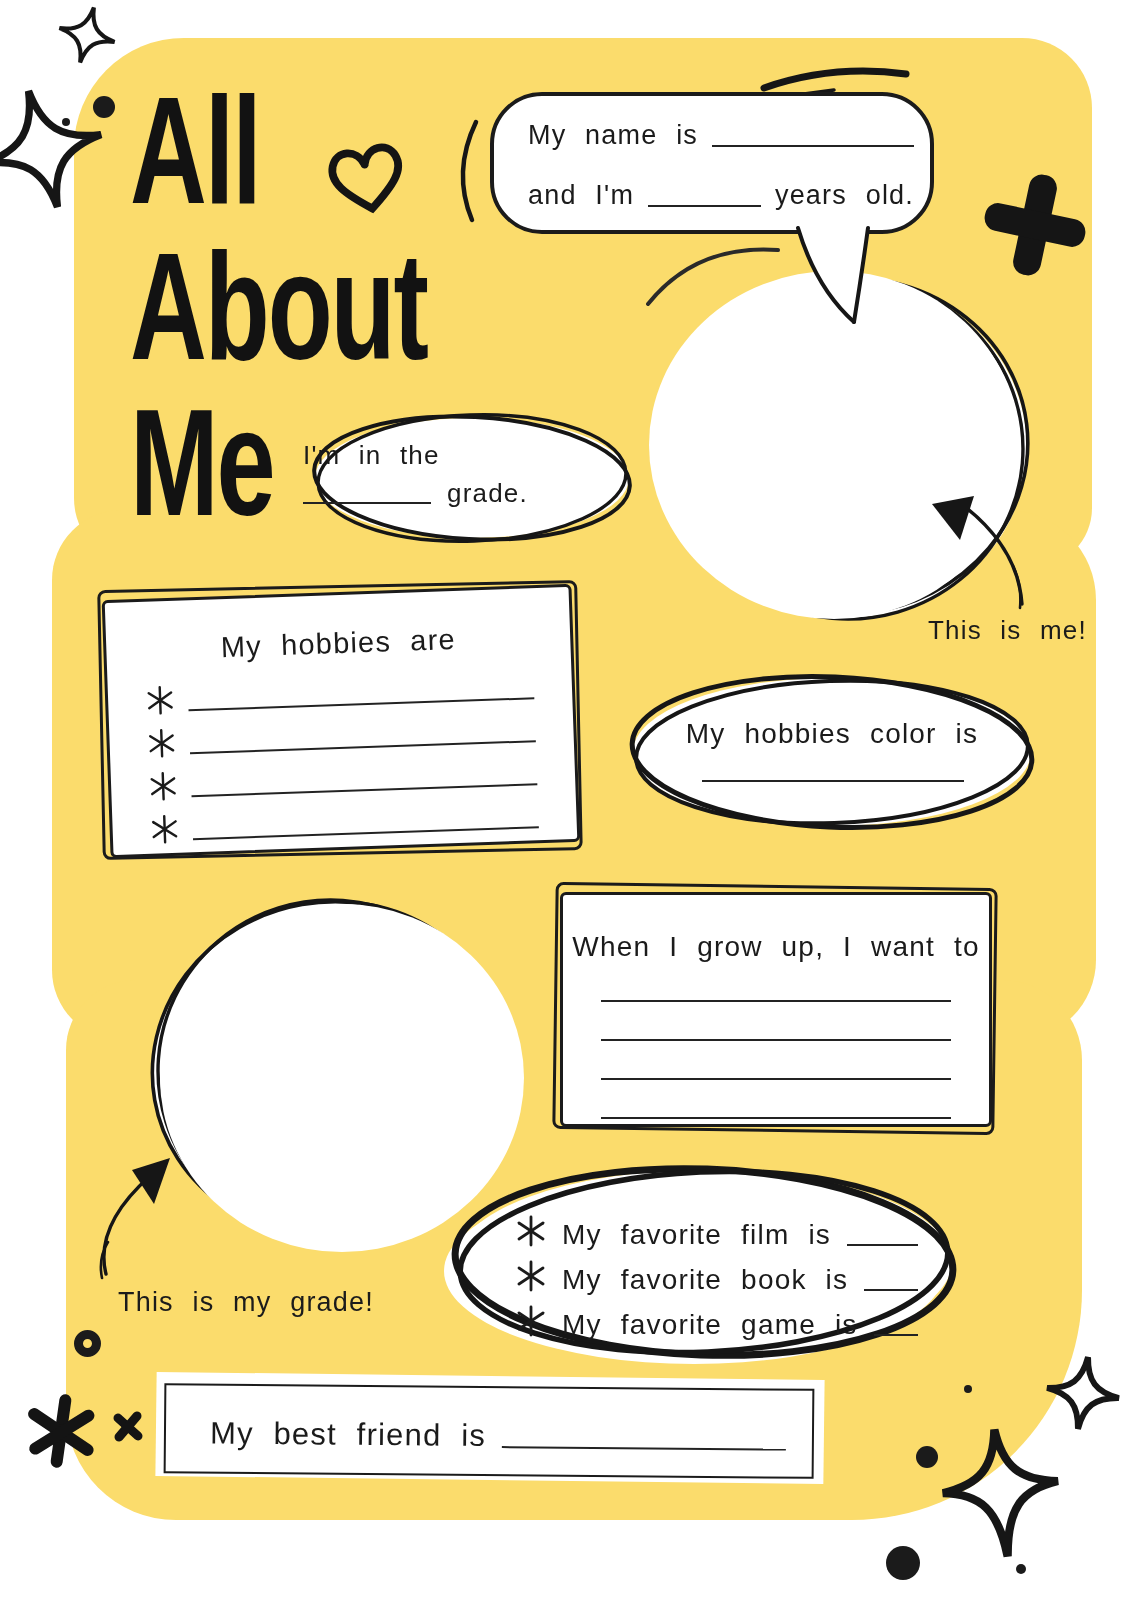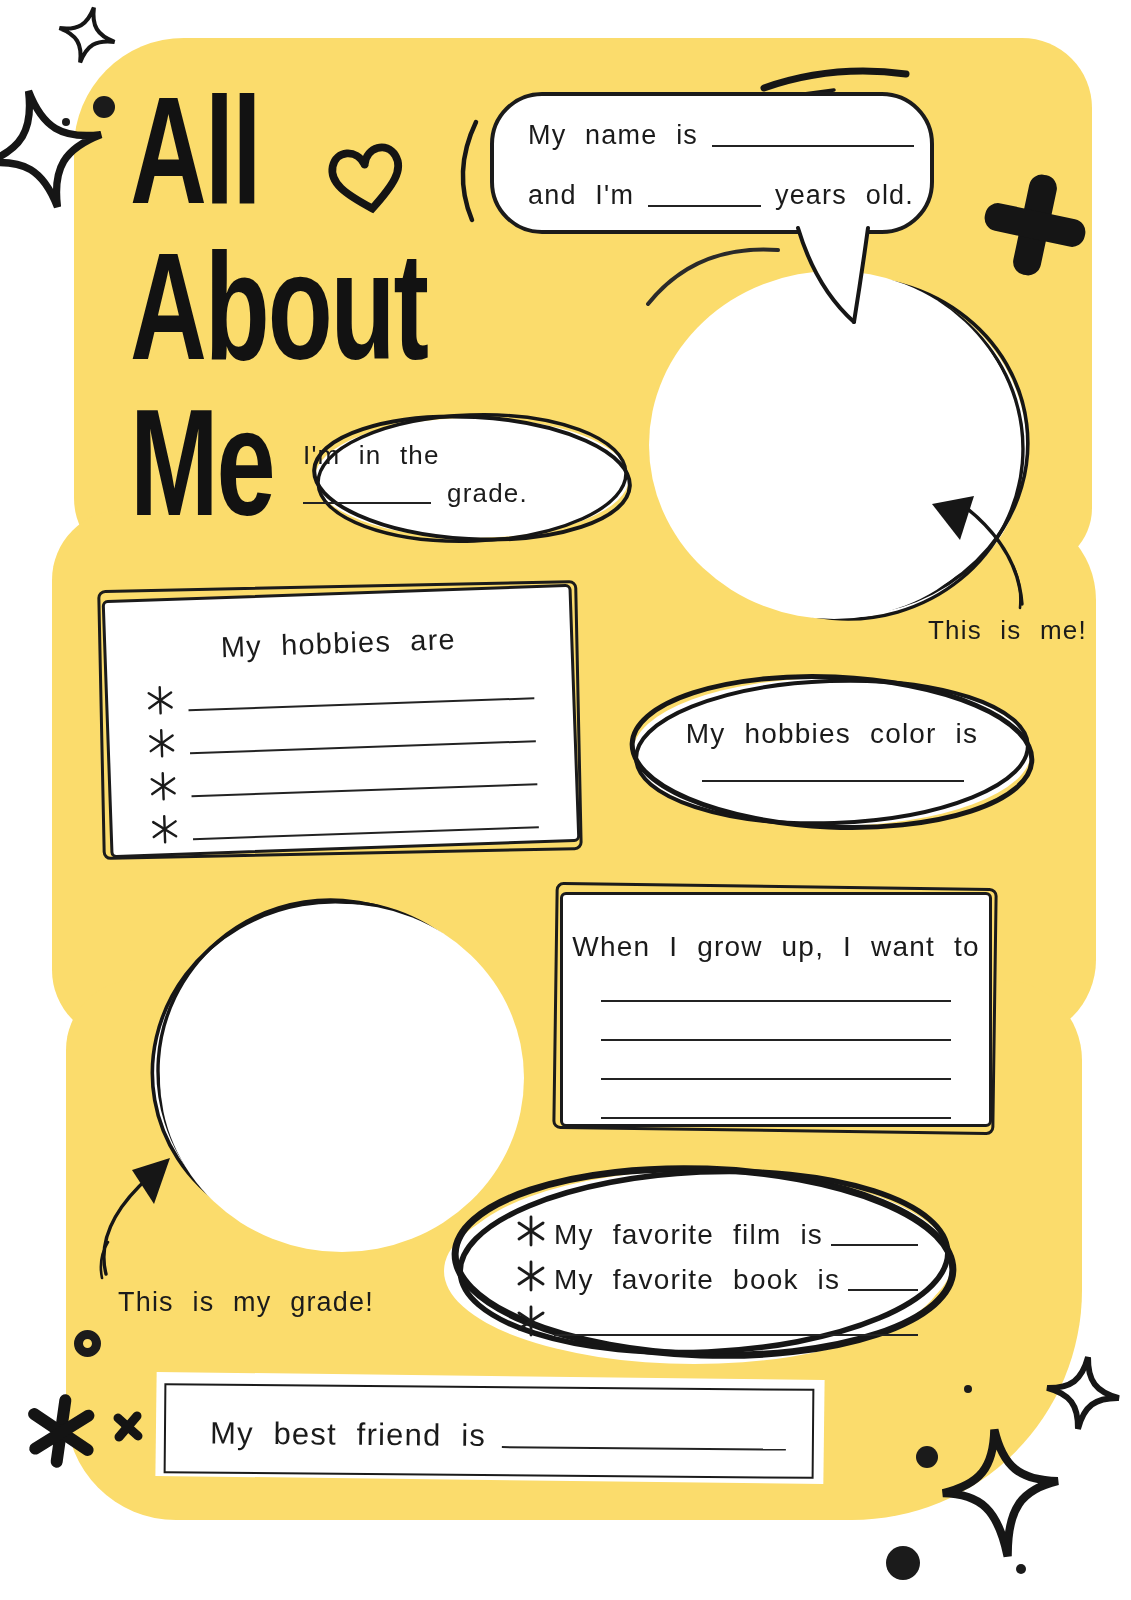--- a/index.html
+++ b/index.html
@@ -45,21 +45,21 @@
     content:"";position:absolute;inset:-10px -7px -8px -9px;
     border:3.5px solid var(--ink);border-radius:8px;transform:rotate(0.8deg);
     pointer-events:none;
   }
   .card-title{text-align:center;font-size:29px;letter-spacing:1.2px;word-spacing:10px;}
   .hobby-row{display:flex;align-items:flex-end;gap:14px;margin:0 38px;height:43px;}
   .hobby-row .fl{margin-bottom:5px;}
   .rule{height:37px;border-bottom:2.6px solid #232323;margin:0 38px;}
 
   
-  .fav-row{display:flex;align-items:flex-end;gap:8px;margin:0 44px 0 70px;height:45px;font-size:28px;white-space:nowrap;position:relative;z-index:2;}
+  .fav-row{display:flex;align-items:flex-end;gap:16px;margin:0 44px 0 70px;height:45px;font-size:28px;white-space:nowrap;position:relative;z-index:2;}
 
   
   .bf-halo{position:absolute;left:156px;top:1376px;width:668px;height:104px;background:#fff;transform:rotate(0.7deg);}
   .bf-bar{
     position:absolute;left:164px;top:1386px;width:650px;height:90px;background:#fff;
     border:2.5px solid var(--ink);box-sizing:border-box;transform:rotate(0.5deg);
     display:flex;align-items:flex-end;padding:0 26px 20px 44px;
   }
   .bf-bar .label{font-size:31px;letter-spacing:1.2px;word-spacing:10px;white-space:nowrap;line-height:36px;}
   .bf-bar .fl{margin-left:16px;margin-bottom:6px;border-bottom:2.6px solid #232323;}
@@ -294,20 +294,21 @@
         <span class="fl"></span>
       </div>
       <div class="fav-row hand">
         <svg width="30" height="32" viewBox="0 0 30 32" style="margin-bottom:4px;">
           <g stroke="#1b1b1b" stroke-width="2.8" stroke-linecap="round">
             <line x1="15" y1="2" x2="15" y2="30"></line>
               <line x1="3" y1="8" x2="27" y2="24"></line>
               <line x1="27" y1="8" x2="3" y2="24"></line>
           </g>
         </svg>
+        <span>My favorite game is</span>
         <span class="fl"></span>
       </div>
     </div>
   </div>
 
   <div class="bf-halo"></div>
   <div class="bf-bar">
     <span class="label hand">My best friend is</span>
     <span class="fl"></span>
   </div>

